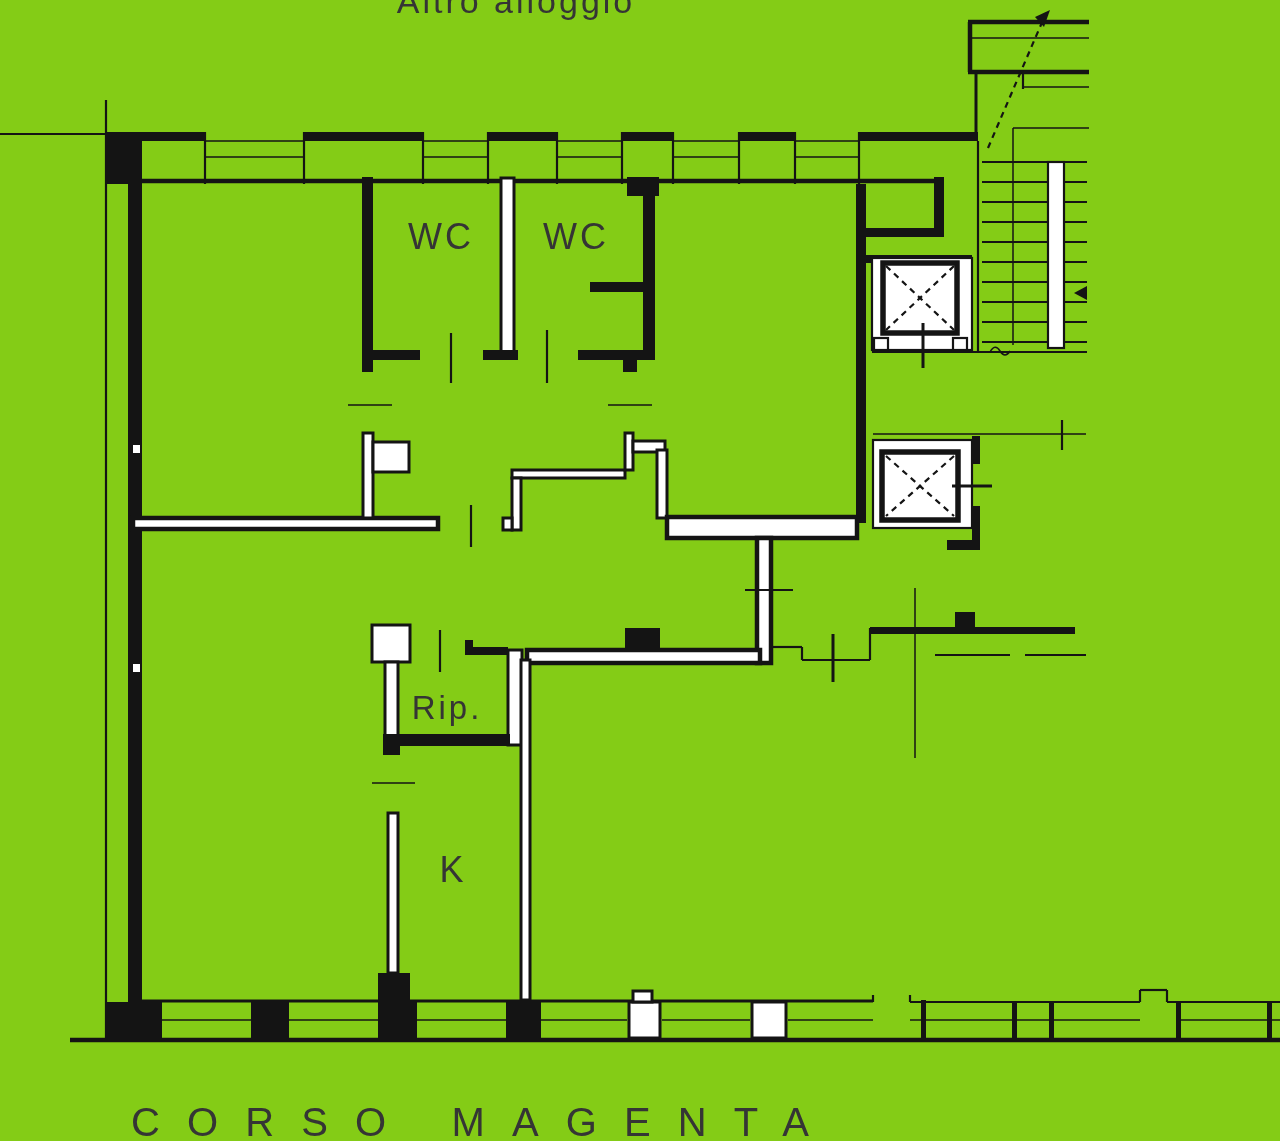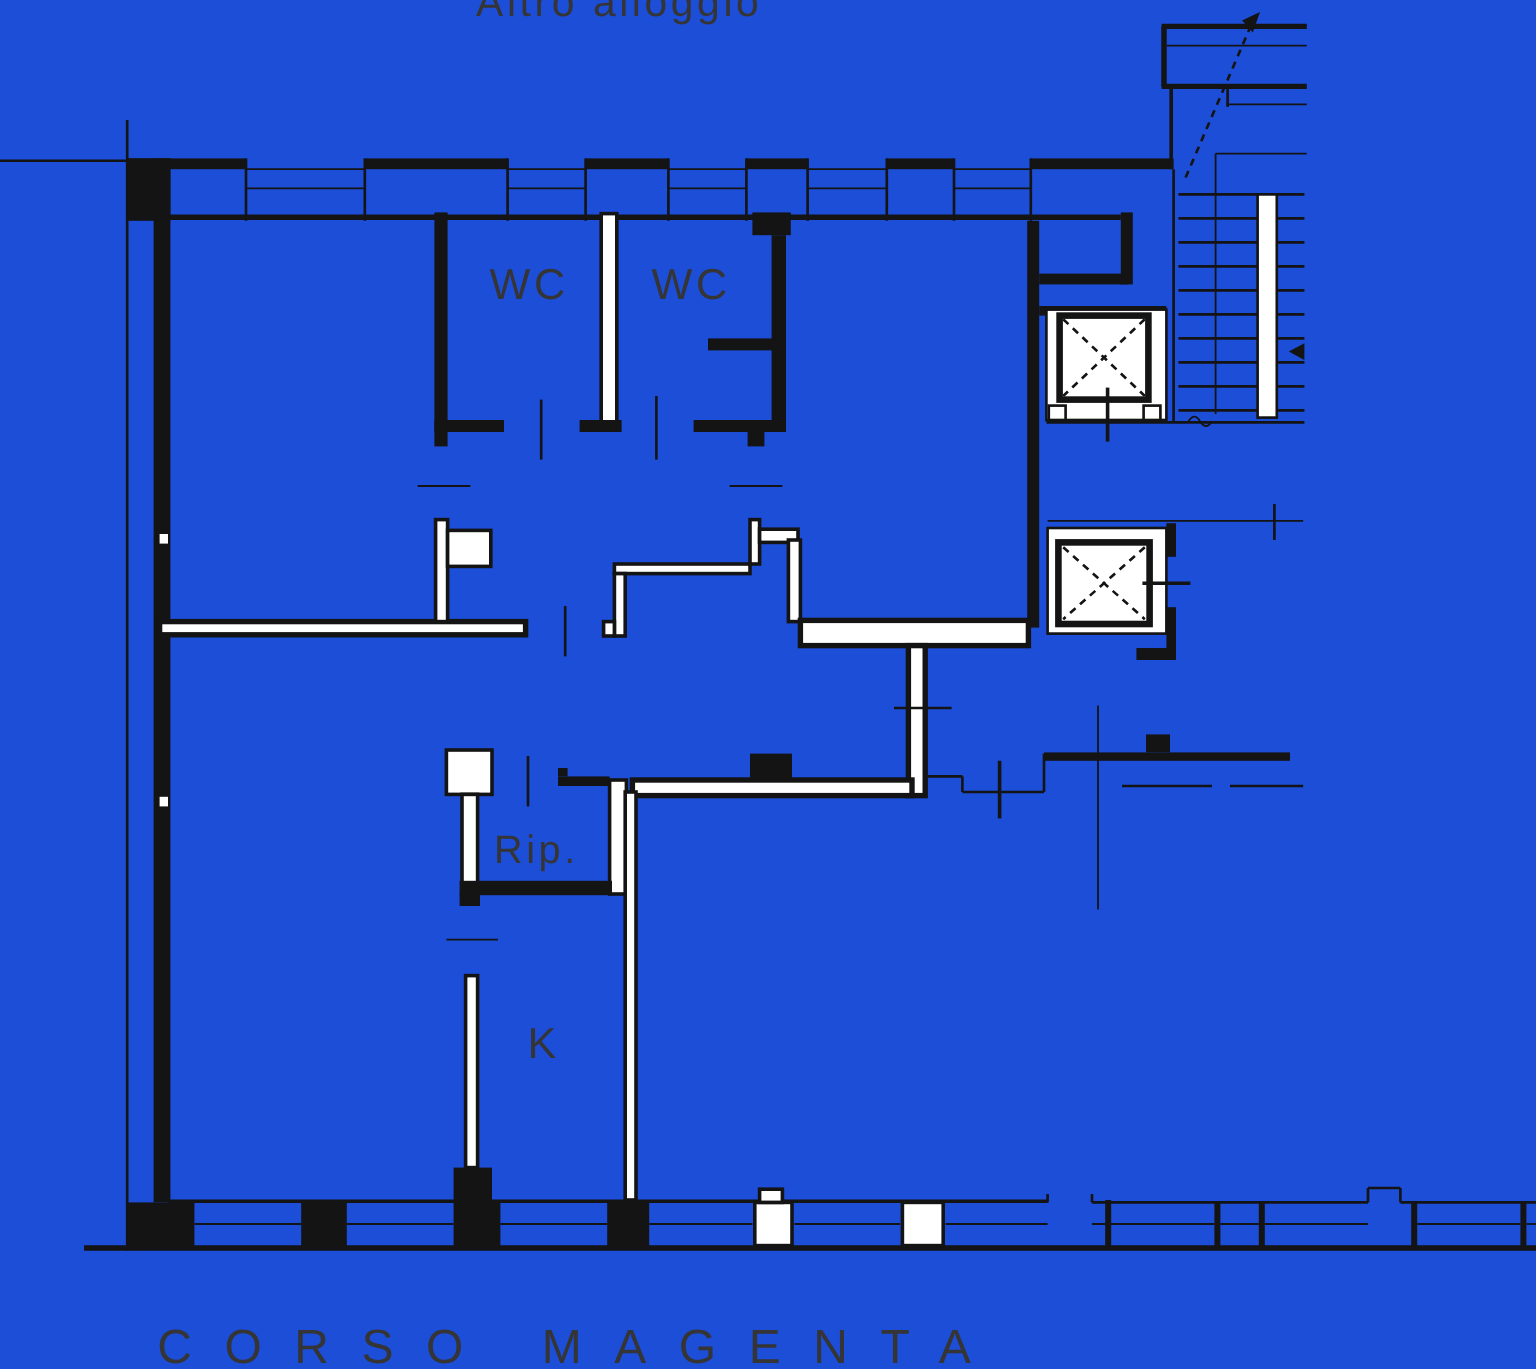--- a/index.html
+++ b/index.html
@@ -1,18 +1,18 @@
 <!DOCTYPE html>
 <html><head>
 <meta charset="utf-8">
 <style>
   html,body { margin:0; padding:0; background:#fff; }
   #canvas {
     position:relative; width:1280px; height:1141px;
-    background:#1d4ed8; overflow:hidden;
+    background:#84cc16; overflow:hidden;
     font-family:"Liberation Sans", sans-serif;
   }
   svg { display:block; }
   .ln     { stroke:#141414; fill:none; stroke-linecap:butt; }
   .f      { fill:#141414; stroke:none; }
   .hollow { fill:#ffffff; stroke:#141414; }
   .wh     { fill:#ffffff; stroke:none; }
   .dash   { stroke-dasharray:6 5; }
   .w1 { stroke-width:1.5; }
   .w2 { stroke-width:2.2; }

